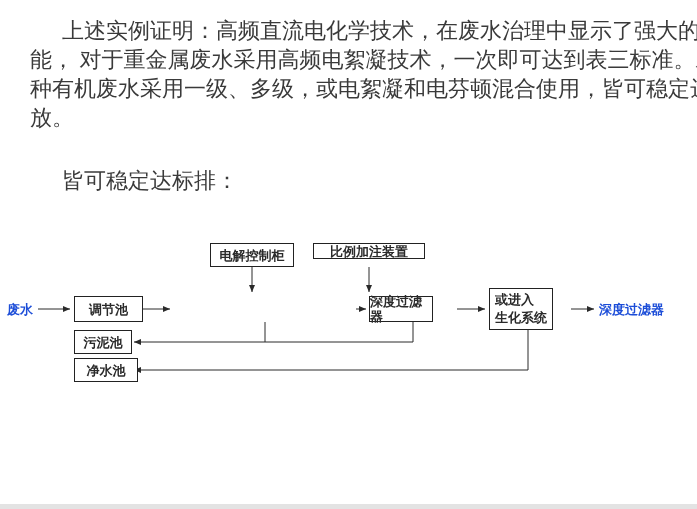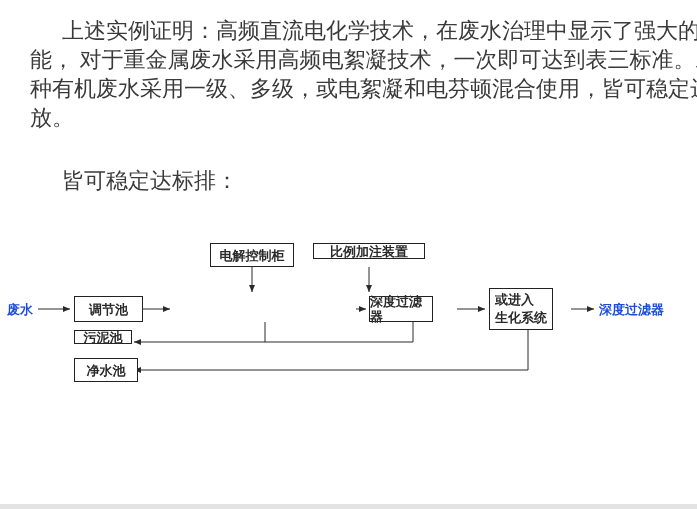--- a/index.html
+++ b/index.html
@@ -110,21 +110,21 @@
     <div class="node" style="left:313px;top:3px;width:112px;height:16px">比例加注装置</div>
 
     <div class="node" style="left:74px;top:56px;width:69px;height:26px">调节池</div>
 
 
     <div class="node" style="left:369px;top:56px;width:64px;height:26px">深度过滤器</div>
 
     <div class="node multiline" style="left:489px;top:48px;width:64px;height:42px">或进入
 生化系统</div>
 
-    <div class="node" style="left:74px;top:90px;width:58px;height:14px">污泥池</div>
+    <div class="node" style="left:74px;top:90px;width:58px;height:24px">污泥池</div>
 
     <div class="node" style="left:74px;top:118px;width:64px;height:24px">净水池</div>
 
     <span class="flabel" style="left:599px;top:61px">深度过滤器</span>
   </div>
 
 
   <div class="bottom-strip"></div>
 
 </div>

